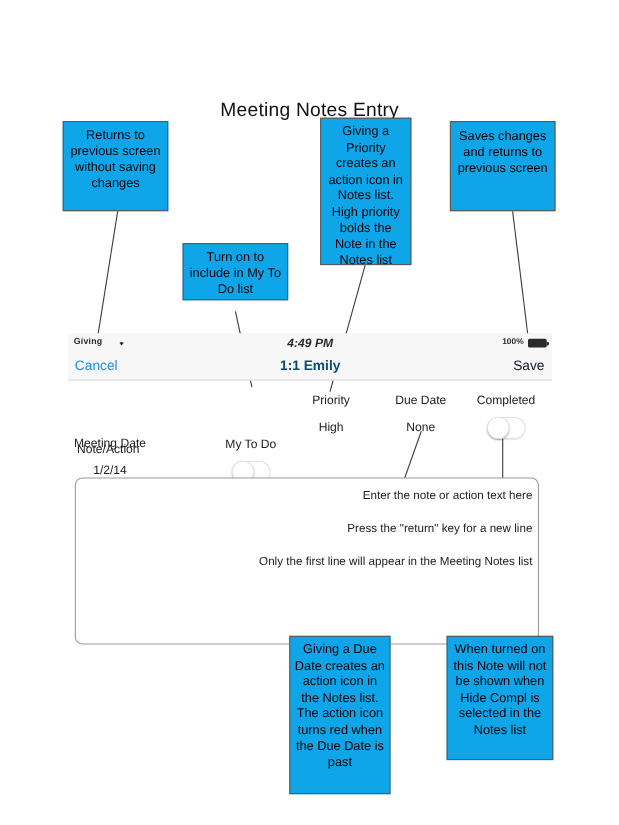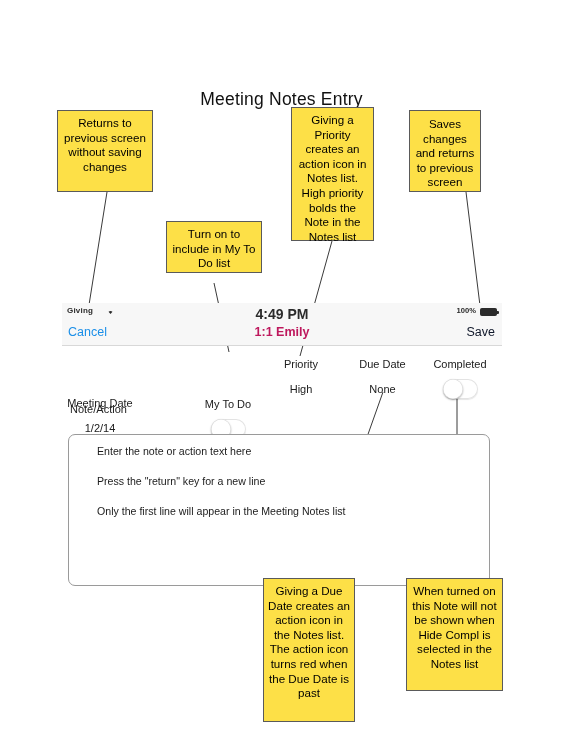--- a/index.html
+++ b/index.html
@@ -30,33 +30,33 @@
     letter-spacing: 0.2px;
     color: #111;
     margin-top: 36px;
   }
 
   
   .callout {
     position: absolute;
     box-sizing: border-box;
     border: 1px solid #5a5a5a;
-    background: #fde047;
+    background: #0ea5e9;
     text-align: center;
     font-size: 11.6px;
     line-height: 14.6px;
     color: #000;
     padding: 4px 4px;
     z-index: 5;
   }
 
   #callout-cancel   { left: 57px;  top: 110px; width: 96px;  height: 82px; padding-top: 5px; }
   #callout-mytodo   { left: 166px; top: 221px; width: 96px;  height: 52px; padding-top: 5px; }
   #callout-priority { left: 291px; top: 107px; width: 83px;  height: 134px; padding-top: 5px;}
-  #callout-save     { left: 409px; top: 110px; width: 72px;  height: 82px; padding-top: 6px; }
+  #callout-save     { left: 409px; top: 110px; width: 96px;  height: 82px; padding-top: 6px; }
   #callout-duedate  { left: 263px; top: 578px; width: 92px;  height: 144px; padding-top: 5px;}
   #callout-completed{ left: 406px; top: 578px; width: 97px;  height: 113px; padding-top: 5px;}
 
   
   #leaders {
     position: absolute;
     left: 0;
     top: 0;
     width: 563px;
     height: 750px;
@@ -89,23 +89,24 @@
     top: 4px;
     width: 9px;
     height: 9px;
   }
   .status-time {
     position: absolute;
     left: 0;
     top: 3px;
     width: 440px;
     text-align: center;
-    font-size: 14px;
+    font-size: 11px;
     font-weight: bold;
     color: #2b2b2b;
+    font-style: italic;
   }
   .status-batt-pct {
     position: absolute;
     right: 26px;
     top: 3px;
     font-size: 7.6px;
     font-weight: bold;
     color: #2b2b2b;
   }
   .batt-icon {
@@ -148,21 +149,21 @@
     color: #1b8fe8;
   }
   .nav-title {
     position: absolute;
     left: 0;
     top: 5px;
     width: 440px;
     text-align: center;
     font-size: 12.5px;
     font-weight: bold;
-    color: #be185d;
+    color: #0c4a6e;
   }
   .nav-save {
     position: absolute;
     right: 7px;
     top: 5px;
     font-size: 12.5px;
     color: #0f172a;
   }
 
   
@@ -222,21 +223,22 @@
     position: absolute;
     left: 68px;
     top: 434px;
     width: 422px;
     height: 152px;
     box-sizing: border-box;
     border: 1px solid #9a9a9a;
     border-radius: 7px;
     background: #ffffff;
     z-index: 3;
-    padding: 10px 28px;
+    padding: 10px 5px;
+    text-align: right;
   }
   .note-line {
     font-size: 10.6px;
     color: #1b1b1b;
     margin-bottom: 18px;
     white-space: nowrap;
   }
 </style>
 </head>
 <body>

